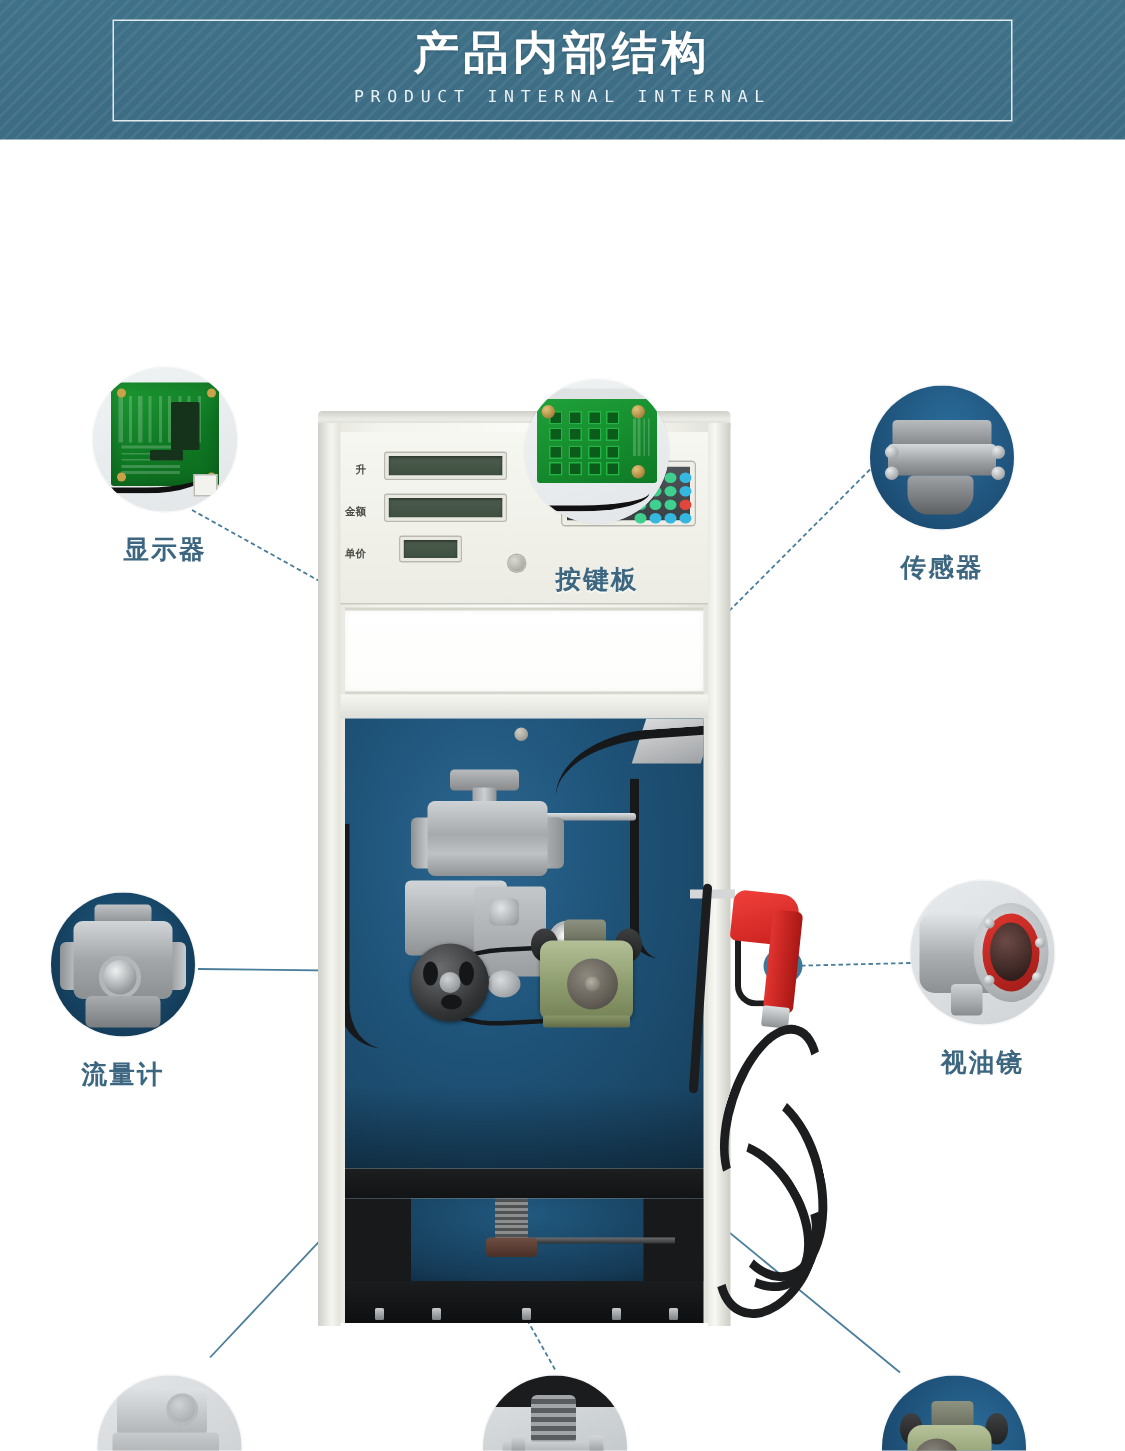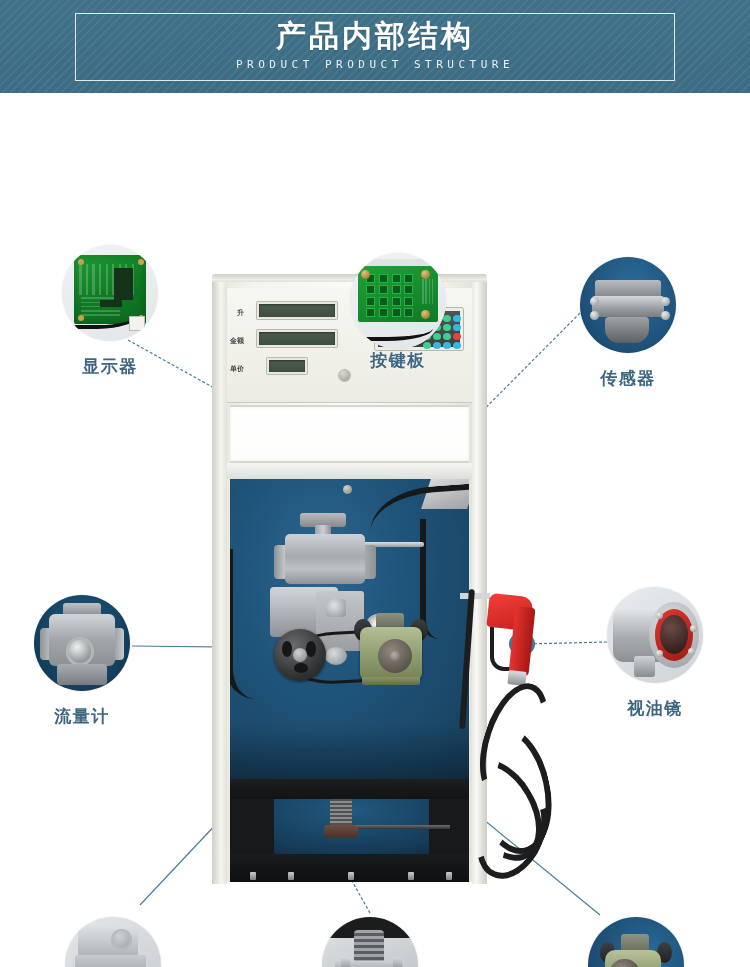--- a/index.html
+++ b/index.html
@@ -486,21 +486,21 @@
   .mo-ear { position:absolute; top:26%; width:16%; height:22%; border-radius:50%; background:linear-gradient(#3e4042,#1f2123); }
 
   .b-disp { position:absolute; inset:0; background:linear-gradient(160deg,#f0f3f4,#e2e6e8); }
 </style>
 </head>
 <body>
 
 <div id="header">
   <div id="header-frame">
     <div id="header-title">产品内部结构</div>
-    <div id="header-subtitle">PRODUCT PRODUCT STRUCTURE</div>
+    <div id="header-subtitle">PRODUCT INTERNAL INTERNAL</div>
   </div>
 </div>
 
 <div id="stage">
 
   <svg id="lines" viewBox="0 0 750 874">
       <line x1="128" y1="235" x2="293" y2="327" stroke="#4a7d9b" stroke-width="1.2" stroke-dasharray="3 2"></line>
       <circle cx="293" cy="327" r="11" fill="#3d7898"></circle>
       <line x1="392" y1="242" x2="392" y2="310" stroke="#4a7d9b" stroke-width="1.2" stroke-dasharray="0"></line>
       <circle cx="392" cy="310" r="11" fill="#3d7898"></circle>
@@ -692,21 +692,21 @@
             <div class="kp-screw" style="left:4%;top:6%;"></div>
             <div class="kp-screw" style="left:78%;top:6%;"></div>
             <div class="kp-screw" style="left:78%;top:78%;"></div>
             <div class="pcb-trace" style="left:80%;top:22%;width:2%;height:46%;"></div>
             <div class="pcb-trace" style="left:84%;top:22%;width:2%;height:46%;"></div>
             <div class="pcb-trace" style="left:88%;top:22%;width:2%;height:46%;"></div>
             <div class="pcb-trace" style="left:92%;top:22%;width:2%;height:46%;"></div>
           </div>
           <div class="pcb-wire" style="left:6%;bottom:8%;width:80%;height:22%;"></div>
         </div>
-        <div class="clabel" style="top: 96px; color: rgb(61, 102, 128);">按键板</div>
+        <div class="clabel" style="top: 122px; color: rgb(61, 102, 128);">按键板</div>
       </div>
       <div class="callout" style="left: 580px; top: 152px; width: 96px; height: 136px;">
         <div class="bubble" style="width: 96px; height: 96px;">
           <div class="b-sensor"></div>
           <div class="sensor-top"></div>
           <div class="sensor-mid"></div>
           <div class="sensor-bolt" style="left:10%;top:42%;"></div>
           <div class="sensor-bolt" style="left:84%;top:42%;"></div>
           <div class="sensor-bolt" style="left:10%;top:56%;"></div>
           <div class="sensor-bolt" style="left:84%;top:56%;"></div>

